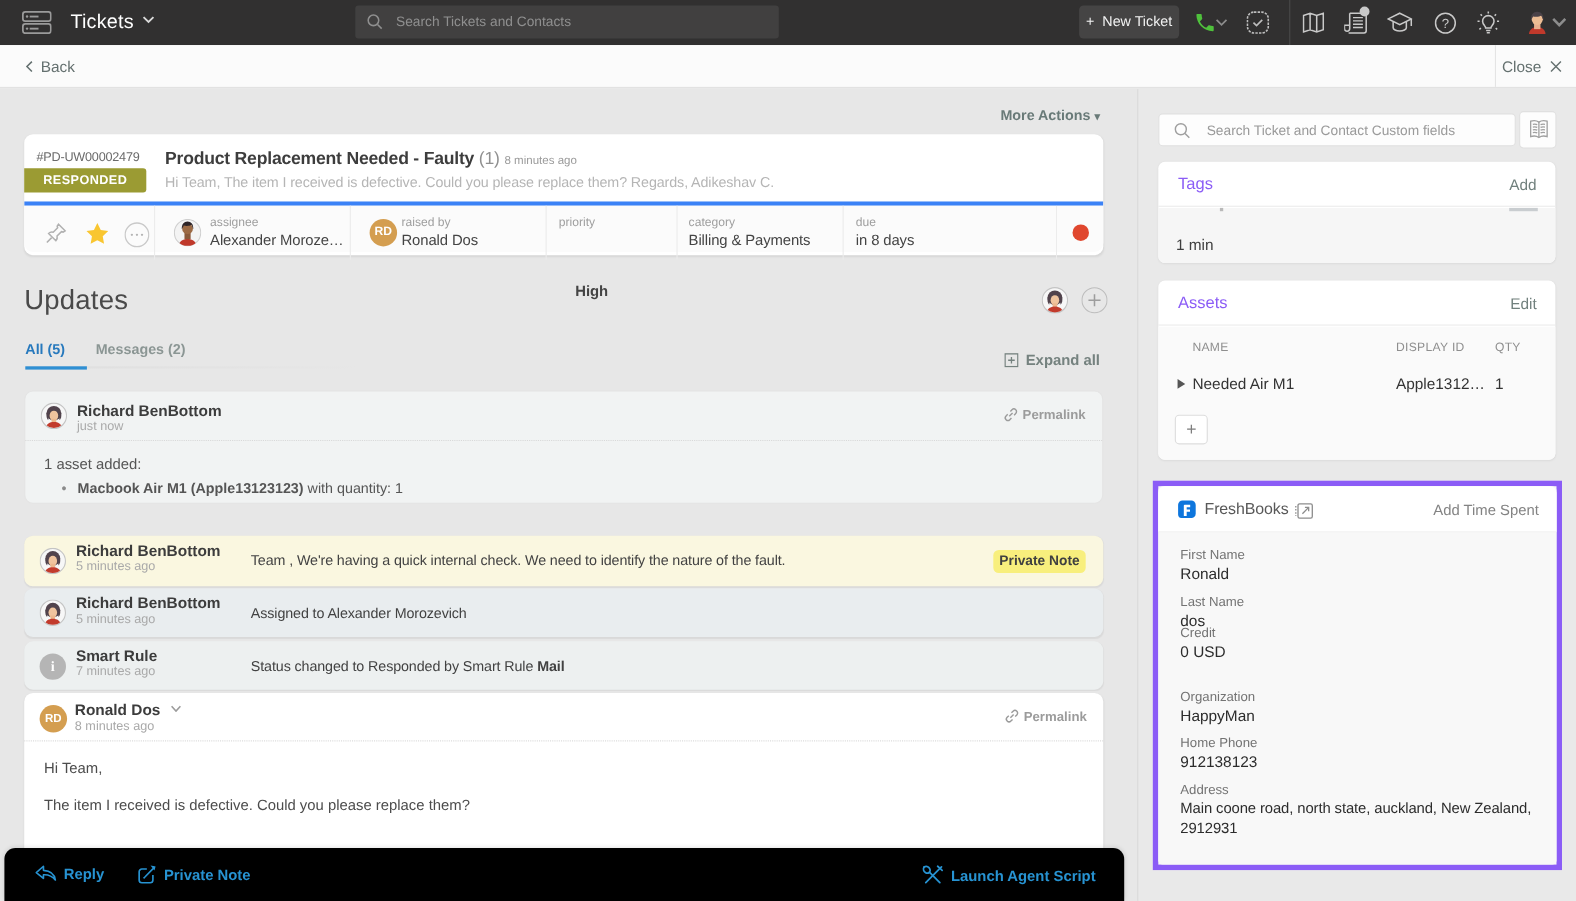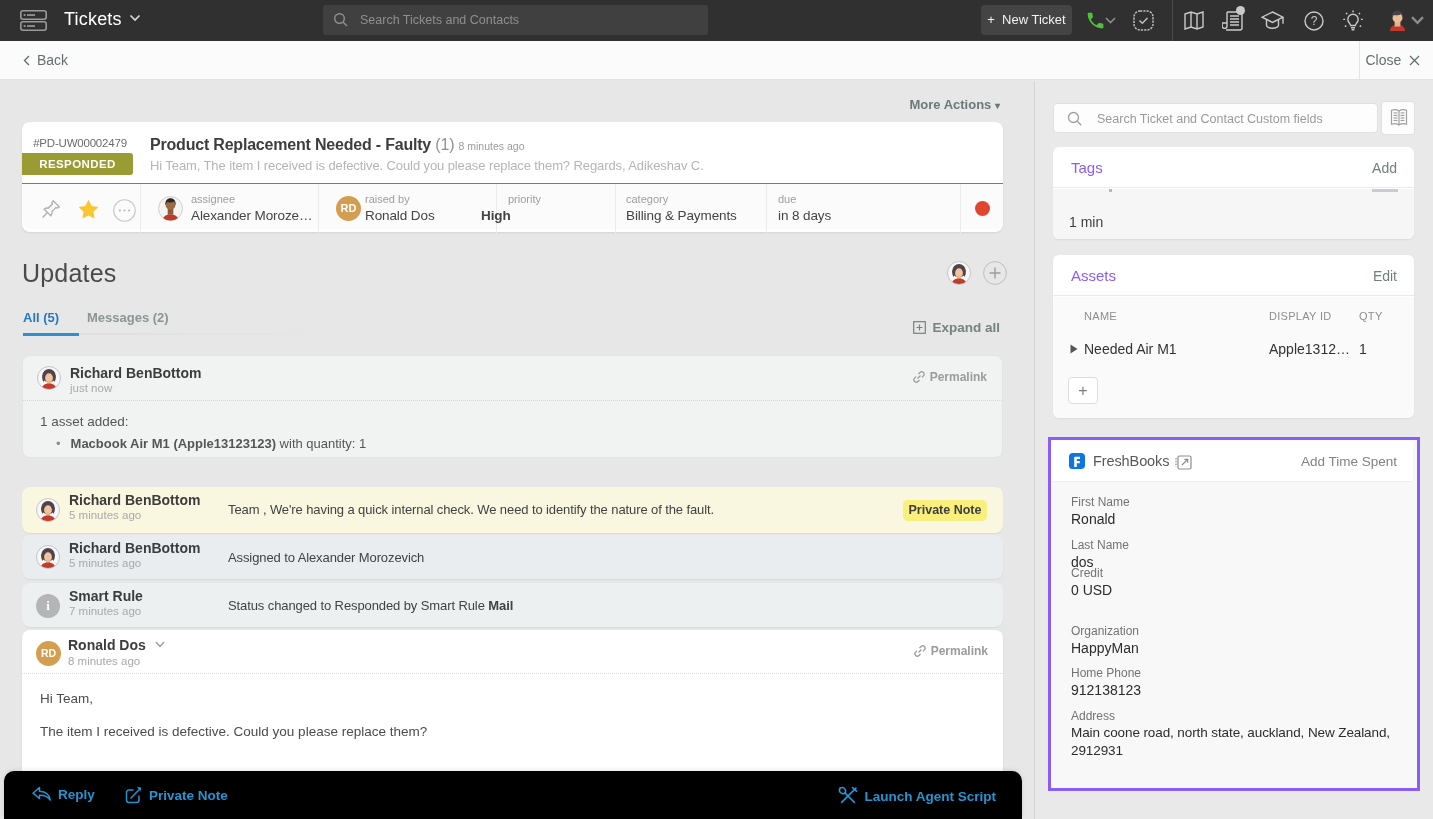--- a/index.html
+++ b/index.html
@@ -30,21 +30,21 @@
 .moreactions { position:absolute; left:0; top:16px; width:1000px; text-align:right; color:#697a78; font-size:13px; font-weight:bold; }
 
 
 #tcard { position:absolute; left:22px; top:41px; width:981px; height:110px; background:#fff; border-radius:8px; box-shadow:0 1px 2px rgba(0,0,0,.08); }
 #tcard .tid { position:absolute; left:0; top:15px; width:116px; text-align:center; color:#6b6b6b; font-size:11.5px; letter-spacing:-0.2px; }
 #tcard .badge { position:absolute; left:0; top:31px; width:111px; height:22px; background:#9b9b33; color:#fff; font-size:11.5px; font-weight:bold; text-align:center; line-height:22px; border-radius:0 3px 3px 0; letter-spacing:.4px; }
 #tcard .title { position:absolute; left:128px; top:14px; font-size:16px; color:#3d3d3d; font-weight:bold; letter-spacing:-0.2px; }
 #tcard .title .cnt { color:#909090; font-weight:normal; }
 #tcard .title .ago { color:#9b9b9b; font-weight:normal; font-size:10.5px; letter-spacing:0; }
 #tcard .sub { position:absolute; left:128px; top:36px; font-size:13px; color:#b5b5b5; letter-spacing:-0.1px; }
-#tmeta { position:absolute; left:0; top:61px; width:981px; height:46px; background:#fbfbfb; border-top:1px solid #3b82f6; border-radius:0 0 8px 8px; }
+#tmeta { position:absolute; left:0; top:61px; width:981px; height:46px; background:#fbfbfb; border-top:4px solid #3b82f6; border-radius:0 0 8px 8px; }
 #tmeta .cell { position:absolute; top:0; height:49px; border-left:1px solid #ececec; }
 #tmeta .lab { position:absolute; font-size:11px; color:#9e9e9e; top:9px; }
 #tmeta .val { position:absolute; font-size:13.5px; color:#444; top:24px; letter-spacing:-0.1px; }
 
 
 #updates-title { position:absolute; left:22px; top:178px; font-size:25px; font-weight:300; color:#4a4a4a; letter-spacing:.2px; }
 .tabs { position:absolute; left:23px; top:229px; font-size:13px; font-weight:bold; }
 .tab-all { color:#2779bd; }
 .tab-msg { color:#8b9694; position:absolute; left:64px; top:0; width:110px; }
 #tabline { position:absolute; left:23px; top:252px; width:310px; height:2px; background:linear-gradient(90deg,#dedede, rgba(222,222,222,0)); }
@@ -91,21 +91,21 @@
 #tagscard { top:66px; height:92px; }
 #tagsbody { position:absolute; left:0; top:42px; width:361px; height:50px; background:#f6f6f6; border-radius:0 0 6px 6px; }
 #tagsbody .min { position:absolute; left:16px; top:25px; font-size:14px; color:#3f3f3f; }
 #assetscard { top:174px; height:163px; }
 #assetsbody { position:absolute; left:0; top:42px; width:361px; height:121px; background:#fafafa; border-radius:0 0 6px 6px; }
 .acol { position:absolute; top:13px; font-size:11px; color:#8e8e8e; letter-spacing:.3px; }
 .aval { position:absolute; top:44px; font-size:14px; color:#333; }
 #plusbtn { position:absolute; left:15px; top:80px; width:30px; height:27px; background:#fff; border:1px solid #ddd; border-radius:4px; color:#7e7e7e; font-size:16px; text-align:center; line-height:25px; }
 
 
-#fbwrap { position:absolute; left:13px; top:356px; width:372px; height:354px; border:3px solid #8b5cf6; background:#f8f8f8; }
+#fbwrap { position:absolute; left:13px; top:356px; width:372px; height:354px; border:5px solid #8b5cf6; background:#f8f8f8; }
 #fbcard { position:absolute; left:0px; top:0px; width:362px; height:344px; background:#f8f8f8; border-radius:4px; }
 #fbhead { position:relative; height:42px; background:#fff; border-bottom:1px solid #eee; border-radius:6px 6px 0 0; }
 #fbhead .nm { position:absolute; left:42px; top:13px; font-size:14.5px; color:#585858; letter-spacing:-0.1px; }
 #fbhead .ats { position:absolute; right:16px; top:14px; font-size:13.5px; color:#838383; }
 .fbf { position:absolute; left:20px; }
 .fbl { font-size:12px; color:#737373; line-height:13px; }
 .fbv { font-size:14px; color:#2c2c2c; margin-top:1px; line-height:18px; }
 </style>
 </head>
 <body>
@@ -249,21 +249,21 @@
       <div class="lab" style="left:169px;">assignee</div>
       <div class="val" style="left:169px;">Alexander Moroze…</div>
 
       <div class="cell" style="left:296px; width:178px;"></div>
       <div style="position:absolute;left:314px;top:12px;width:25px;height:25px;border-radius:50%;background:#d49e50;color:#fff;font-size:11px;font-weight:bold;text-align:center;line-height:25px;">RD</div>
       <div class="lab" style="left:343px;">raised by</div>
       <div class="val" style="left:343px;">Ronald Dos</div>
 
       <div class="cell" style="left:474px; width:122px;"></div>
       <div class="lab" style="left:486px;">priority</div>
-      <div class="val" style="left:459px; font-weight:bold;">High</div>
+      <div class="val" style="left:501px; font-weight:bold;margin-top:46px;">High</div>
 
       <div class="cell" style="left:593px; width:151px;"></div>
       <div class="lab" style="left:604px;">category</div>
       <div class="val" style="left:604px;">Billing &amp; Payments</div>
 
       <div class="cell" style="left:744px; width:194px;"></div>
       <div class="lab" style="left:756px;">due</div>
       <div class="val" style="left:756px;">in 8 days</div>
 
       <div class="cell" style="left:938px; width:43px; border-radius:0 0 8px 0;"></div>

